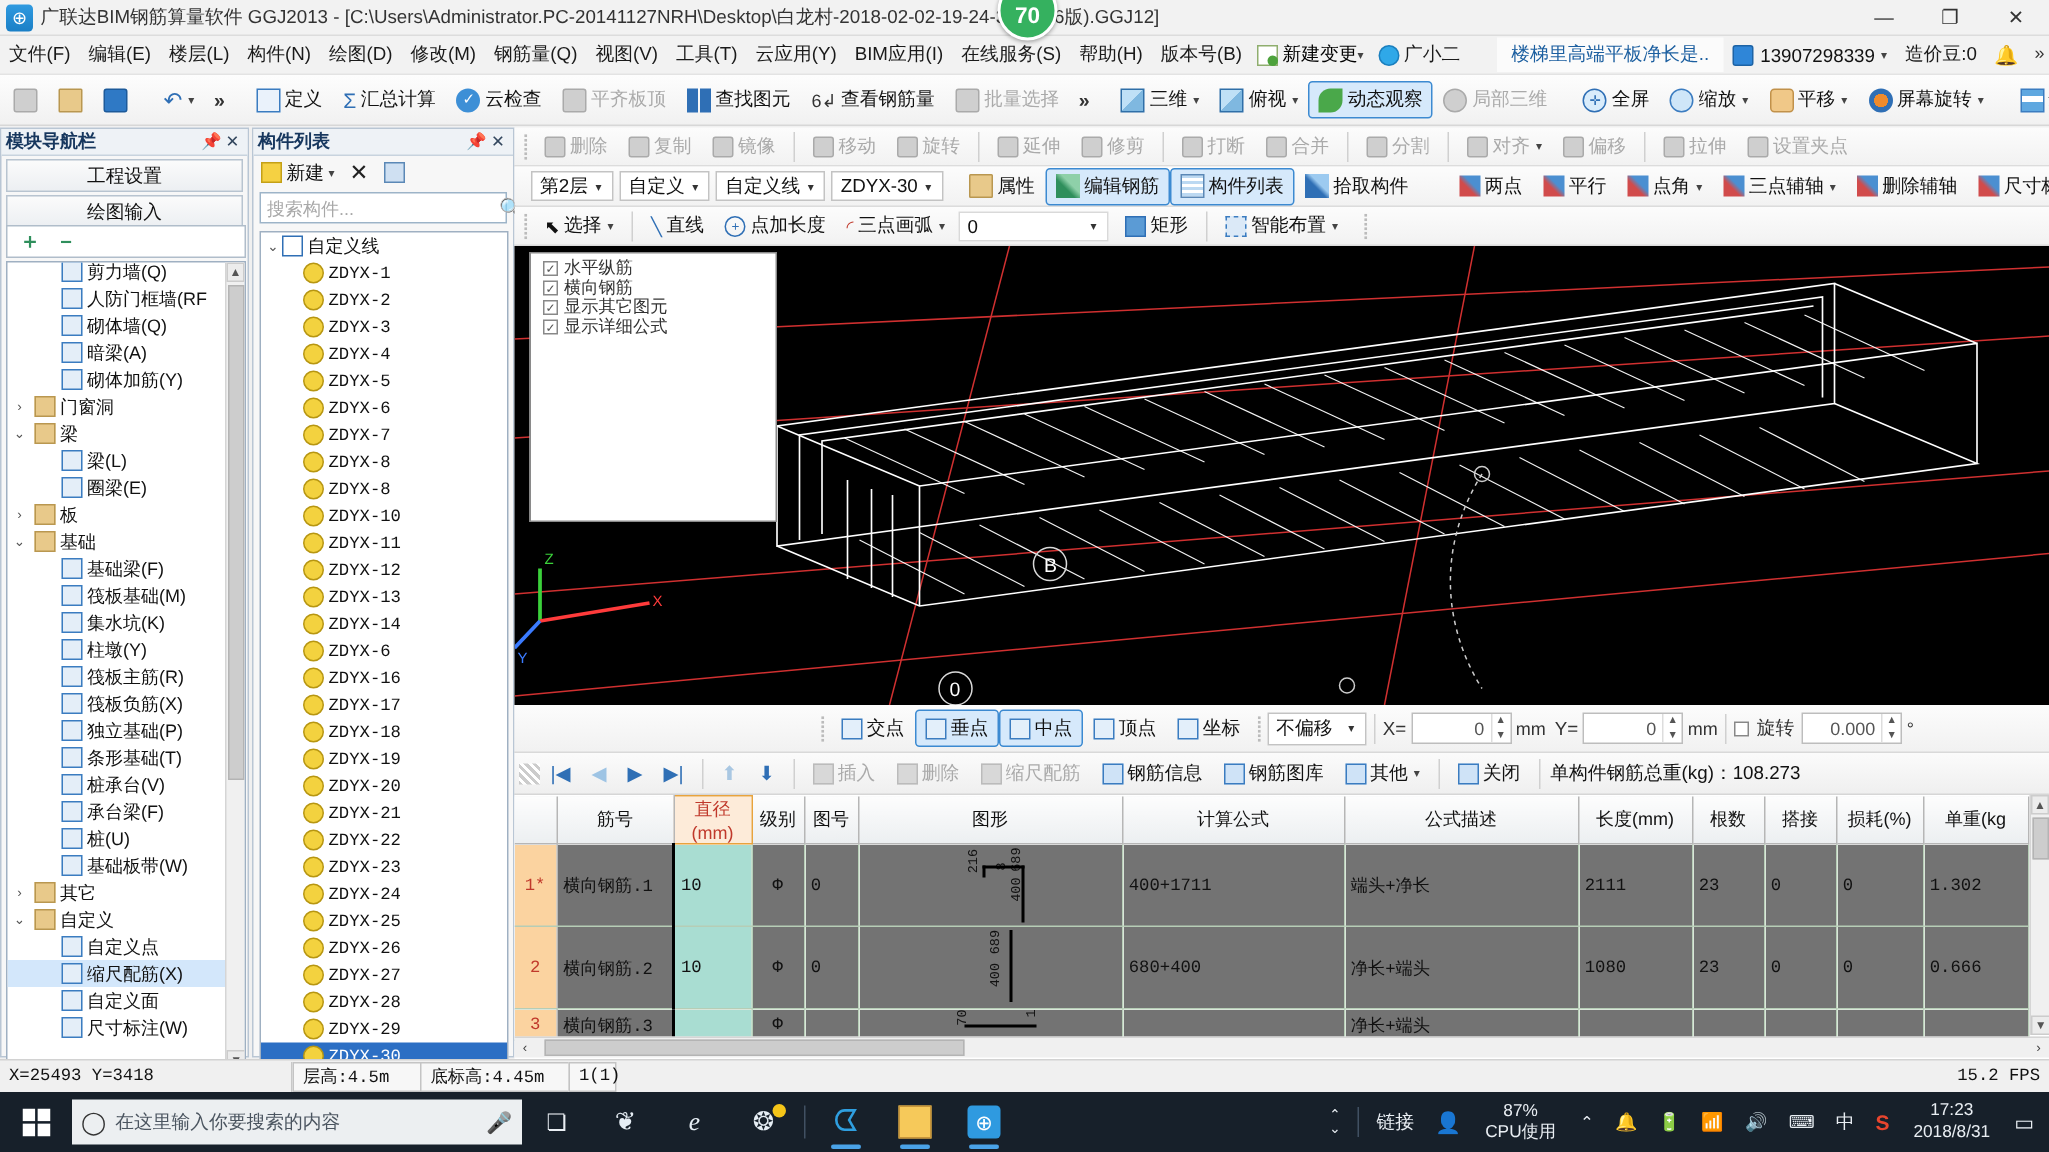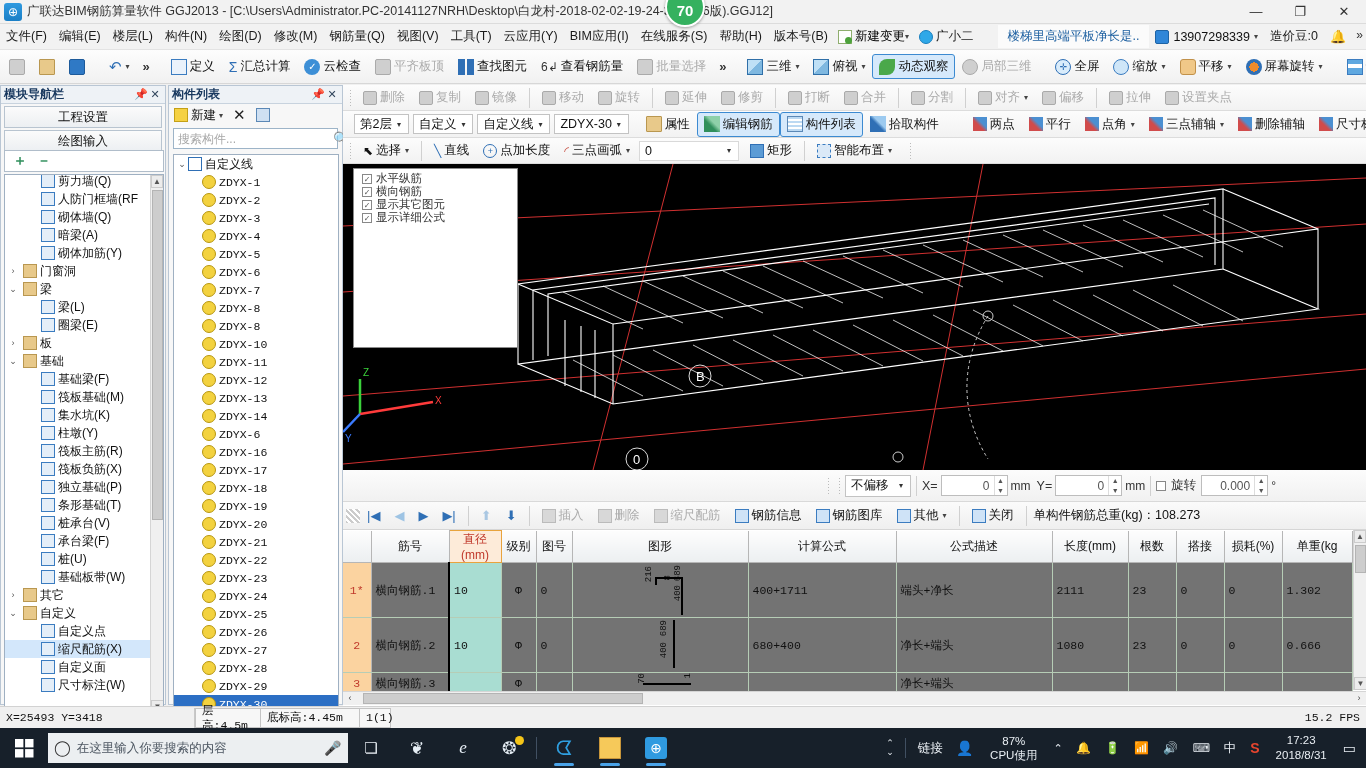--- a/index.html
+++ b/index.html
@@ -1030,20 +1030,42 @@
             <span class="cbx">✓</span>
             <span>显示详细公式</span>
           </div>
         </div>
     </div>
   </div>
 
   <div class="snapbar">
     <div style="flex:1"></div>
     <div class="dotsep"></div>
+    <div id="snaps" style="display:flex;align-items:center">
+        <div class="tbtn">
+          <span class="ico small" style="background:#e3effa;border:1px solid #3b7cc0"></span>
+          <span>交点</span>
+        </div>
+        <div class="tbtn on">
+          <span class="ico small" style="background:#e3effa;border:1px solid #3b7cc0"></span>
+          <span>垂点</span>
+        </div>
+        <div class="tbtn on">
+          <span class="ico small" style="background:#e3effa;border:1px solid #3b7cc0"></span>
+          <span>中点</span>
+        </div>
+        <div class="tbtn">
+          <span class="ico small" style="background:#e3effa;border:1px solid #3b7cc0"></span>
+          <span>顶点</span>
+        </div>
+        <div class="tbtn">
+          <span class="ico small" style="background:#e3effa;border:1px solid #3b7cc0"></span>
+          <span>坐标</span>
+        </div>
+      </div>
     <div class="dotsep"></div>
     <div class="combo" style="width:66px;height:22px">
       <span class="cv">不偏移</span>
       <span class="cb" style="margin-left:auto">▾</span>
     </div>
     <div class="vsep"></div>
     <span style="font-size:12.5px;color:#333">X=</span>
     <div class="spin" style="margin-left:3px">
       <div class="v">0</div>
       <div class="arrows">
@@ -1236,21 +1258,21 @@
       <div class="sh-l">‹</div>
       <div class="sh-thumb" style="width:280px;margin-left:6px"></div>
       <div class="sh-r" style="margin-left:auto">›</div>
     </div>
   </div>
 
   <div class="statusbar">
     <div class="sb-cell" style="width:195px;border-right:1px solid #c8c8c8">
       <span class="mono">X=25493 Y=3418</span>
     </div>
-    <div class="sb-cell b" style="width:66px">
+    <div class="sb-cell b" style="width:86px">
       <span class="mono">层高:4.5m</span>
     </div>
     <div class="sb-cell b" style="width:100px">
       <span class="mono">底标高:4.45m</span>
     </div>
     <div class="sb-cell b" style="width:32px">
       <span class="mono">1(1)</span>
     </div>
     <div style="flex:1"></div>
     <div class="sb-cell" style="border:0">

